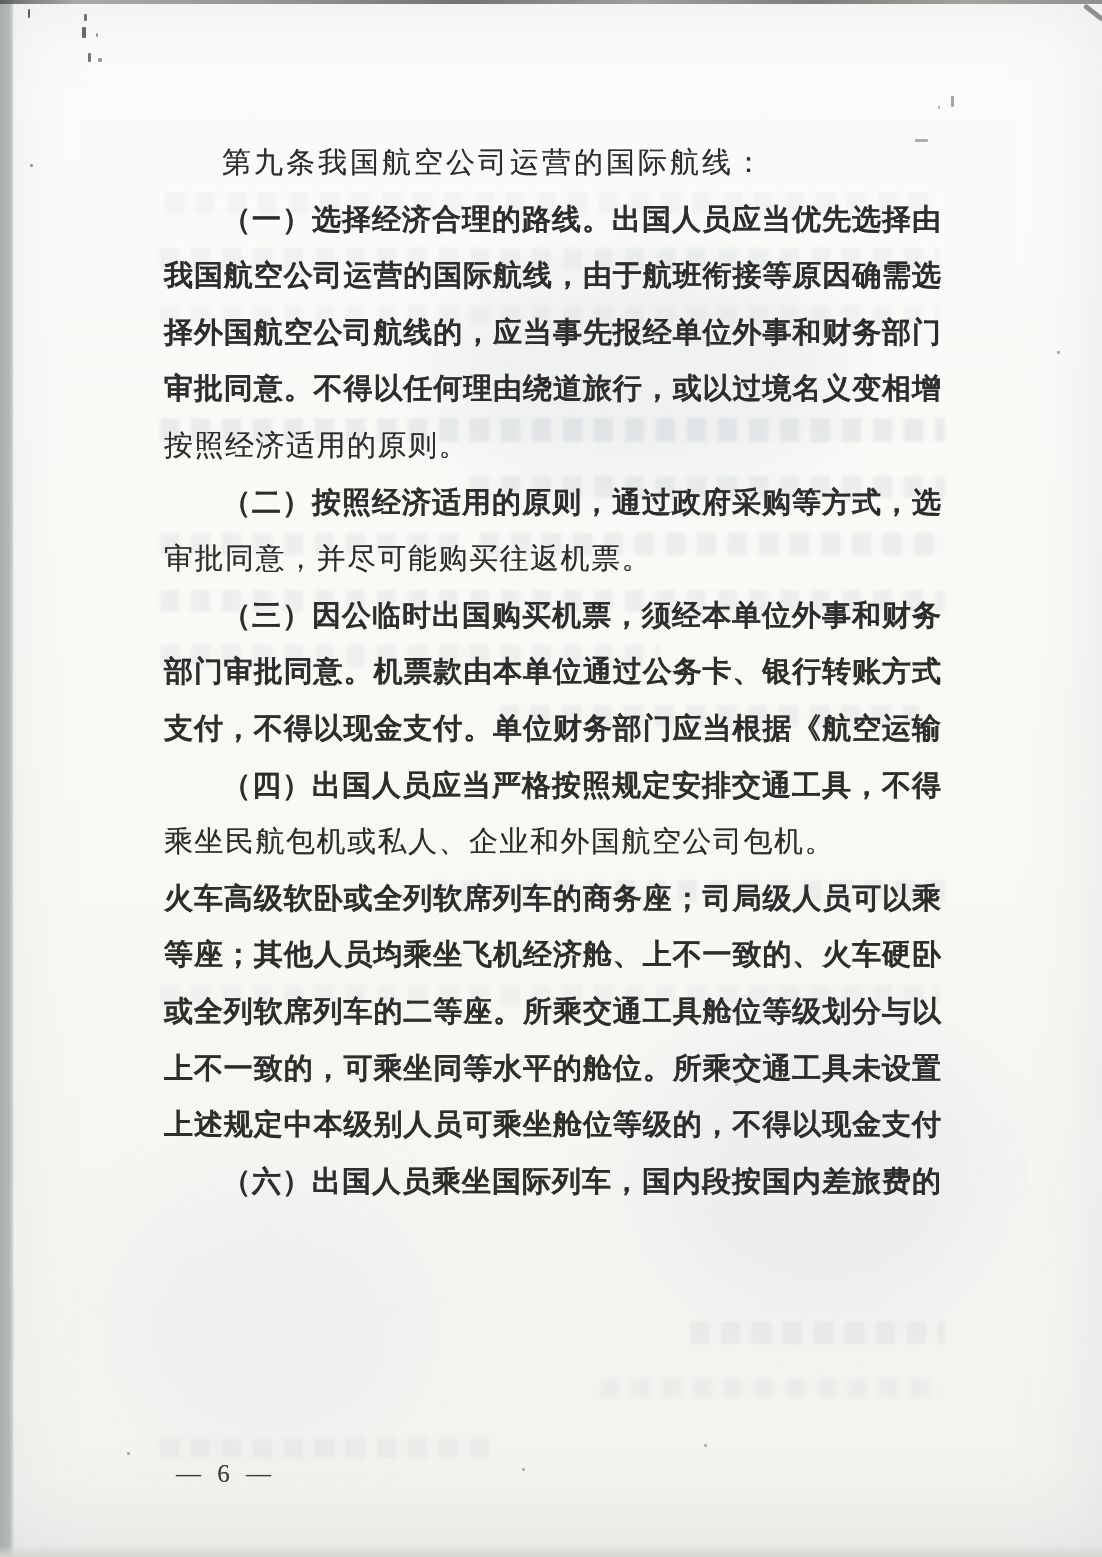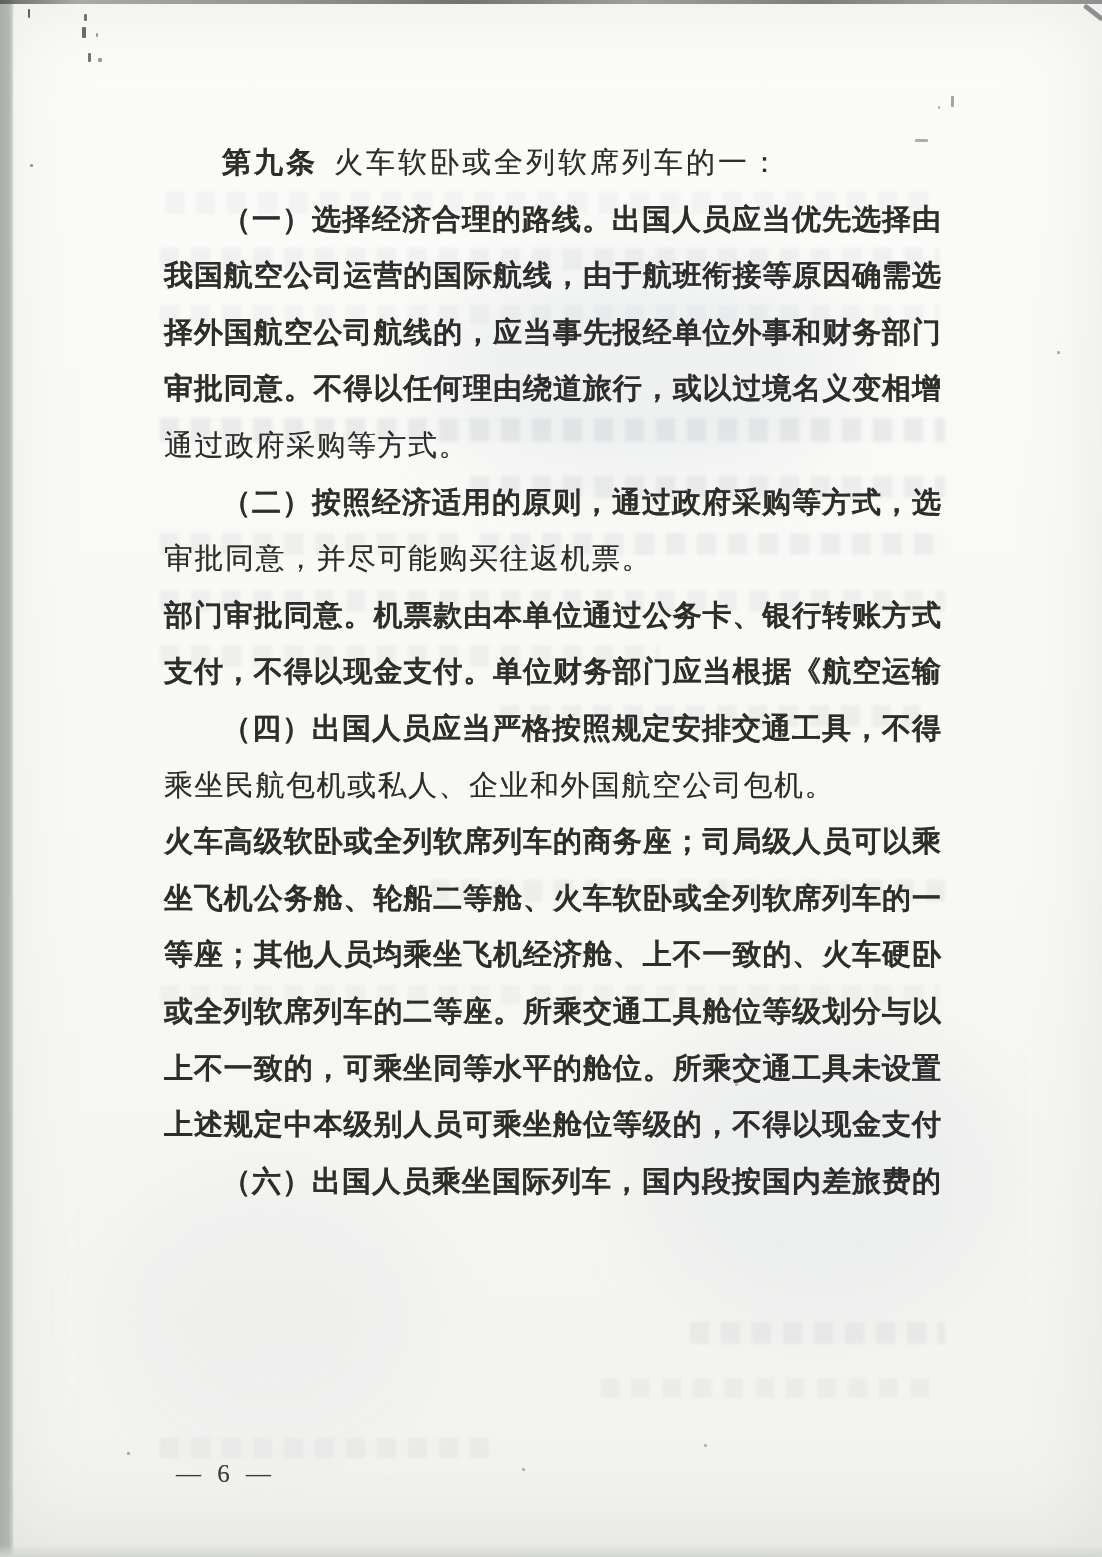--- a/index.html
+++ b/index.html
@@ -53,21 +53,21 @@
   }
   .line.fill {
     white-space: normal;
     letter-spacing: 0;
     text-align: justify;
     text-align-last: justify;
     text-justify: inter-character;
     font-weight: bold;
   }
   .line.indent { padding-left: 58px; }
-  .line .bold { font-weight: 700; margin-right: 16px; letter-spacing: 3px; }
+  .line .bold { font-weight: 400; margin-right: 0; letter-spacing: 3px; }
   .line .run { letter-spacing: 3px; }
   
   .ghost {
     position: absolute;
     filter: blur(1.6px);
     border-radius: 2px;
     background: repeating-linear-gradient(90deg,
       rgba(138,150,162,0.32) 0px, rgba(138,150,162,0.32) 19px,
       rgba(138,150,162,0.03) 19px, rgba(138,150,162,0.03) 31px);
   }
@@ -100,34 +100,34 @@
       <div class="ghost" style="left: 160px; top: 645px; width: 500px; height: 22px; opacity: 0.28;"></div>
       <div class="ghost" style="left: 500px; top: 705px; width: 420px; height: 22px; opacity: 0.32;"></div>
       <div class="ghost" style="left: 430px; top: 880px; width: 515px; height: 22px; opacity: 0.32;"></div>
       <div class="ghost" style="left: 160px; top: 985px; width: 780px; height: 20px; opacity: 0.2;"></div>
       <div class="ghost" style="left: 690px; top: 1322px; width: 255px; height: 22px; opacity: 0.32;"></div>
       <div class="ghost" style="left: 600px; top: 1378px; width: 340px; height: 20px; opacity: 0.22;"></div>
       <div class="ghost" style="left: 160px; top: 1438px; width: 330px; height: 20px; opacity: 0.25;"></div>
     </div>
 
   <div id="text-block" class="text-block">
-      <div class="line indent"><span class="bold">第九条</span><span class="run">火车软卧或全列软席列车的一：</span></div>
+      <div class="line indent"><span class="bold">第九条</span><span class="run">我国航空公司运营的国际航线：</span></div>
       <div class="line indent fill">（一）选择经济合理的路线。出国人员应当优先选择由</div>
       <div class="line fill">我国航空公司运营的国际航线，由于航班衔接等原因确需选</div>
       <div class="line fill">择外国航空公司航线的，应当事先报经单位外事和财务部门</div>
       <div class="line fill">审批同意。不得以任何理由绕道旅行，或以过境名义变相增</div>
-      <div class="line">通过政府采购等方式。</div>
+      <div class="line">按照经济适用的原则。</div>
       <div class="line indent fill">（二）按照经济适用的原则，通过政府采购等方式，选</div>
       <div class="line">审批同意，并尽可能购买往返机票。</div>
+      <div class="line indent fill">（三）因公临时出国购买机票，须经本单位外事和财务</div>
       <div class="line fill">部门审批同意。机票款由本单位通过公务卡、银行转账方式</div>
       <div class="line fill">支付，不得以现金支付。单位财务部门应当根据《航空运输</div>
       <div class="line indent fill">（四）出国人员应当严格按照规定安排交通工具，不得</div>
       <div class="line">乘坐民航包机或私人、企业和外国航空公司包机。</div>
       <div class="line fill">火车高级软卧或全列软席列车的商务座；司局级人员可以乘</div>
-      <div class="line fill">坐飞机公务舱、轮船二等舱、火车软卧或全列软席列车的一</div>
       <div class="line fill">等座；其他人员均乘坐飞机经济舱、上不一致的、火车硬卧</div>
       <div class="line fill">或全列软席列车的二等座。所乘交通工具舱位等级划分与以</div>
       <div class="line fill">上不一致的，可乘坐同等水平的舱位。所乘交通工具未设置</div>
       <div class="line fill">上述规定中本级别人员可乘坐舱位等级的，不得以现金支付</div>
       <div class="line indent fill">（六）出国人员乘坐国际列车，国内段按国内差旅费的</div>
     </div>
 
   <div class="footer-page">— 6 —</div>
 
   <div id="speck-layer">

